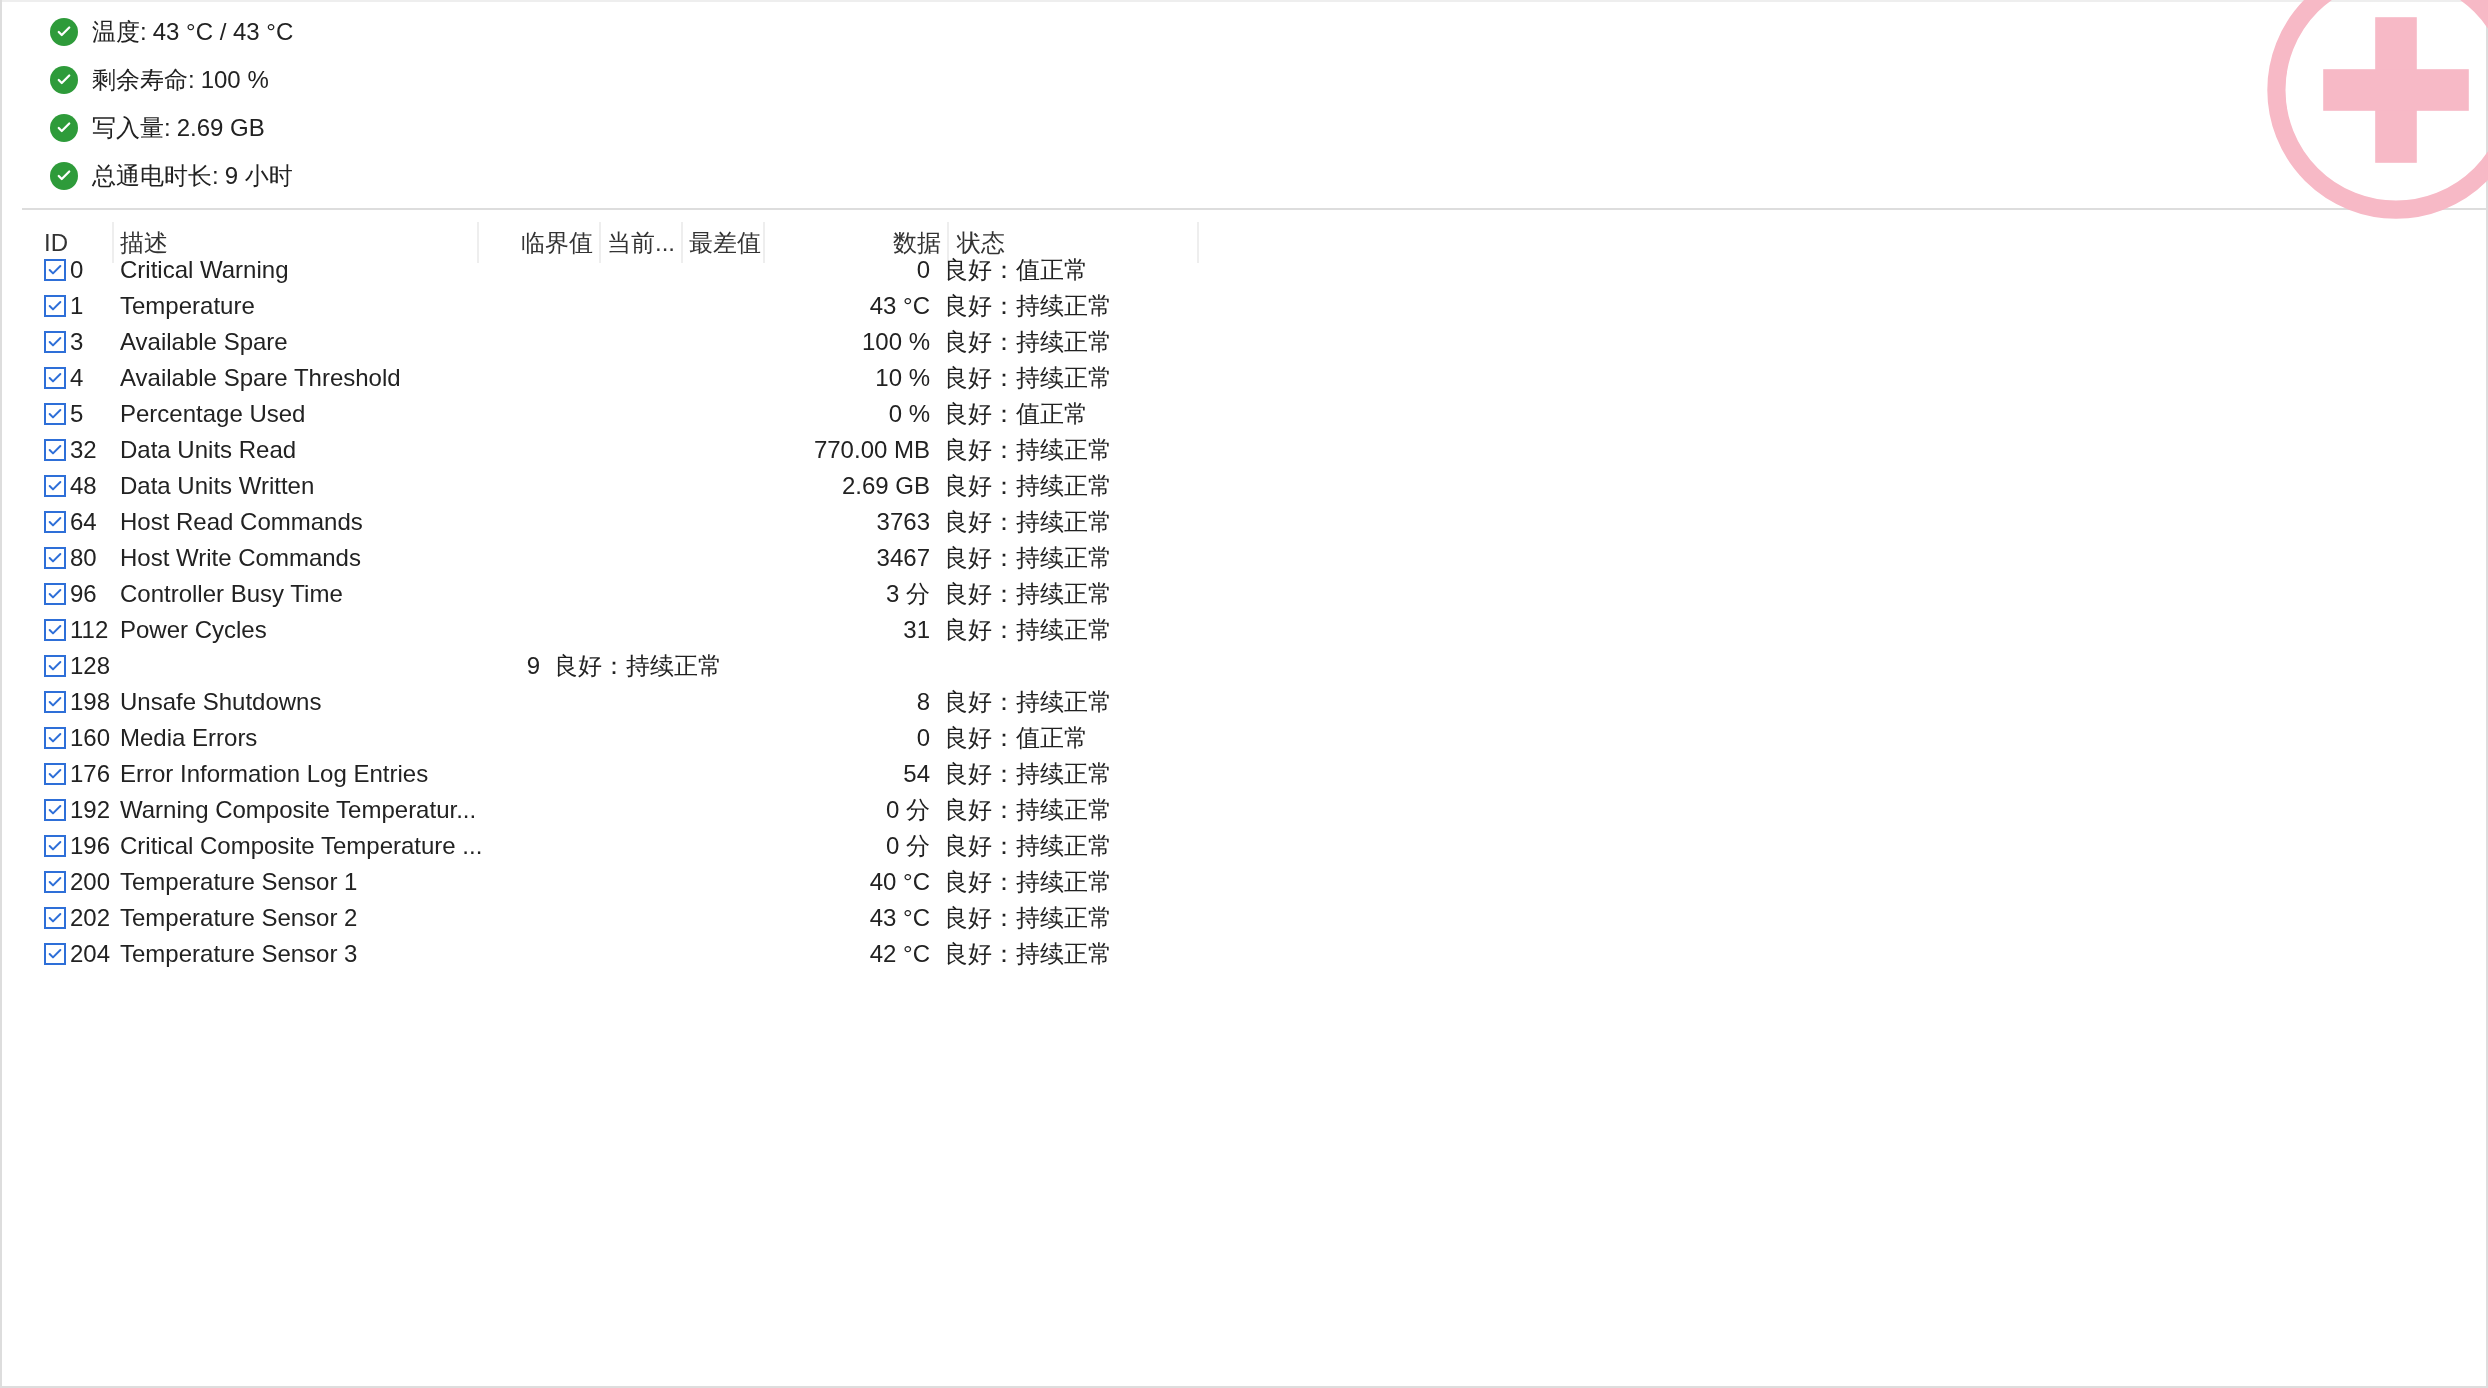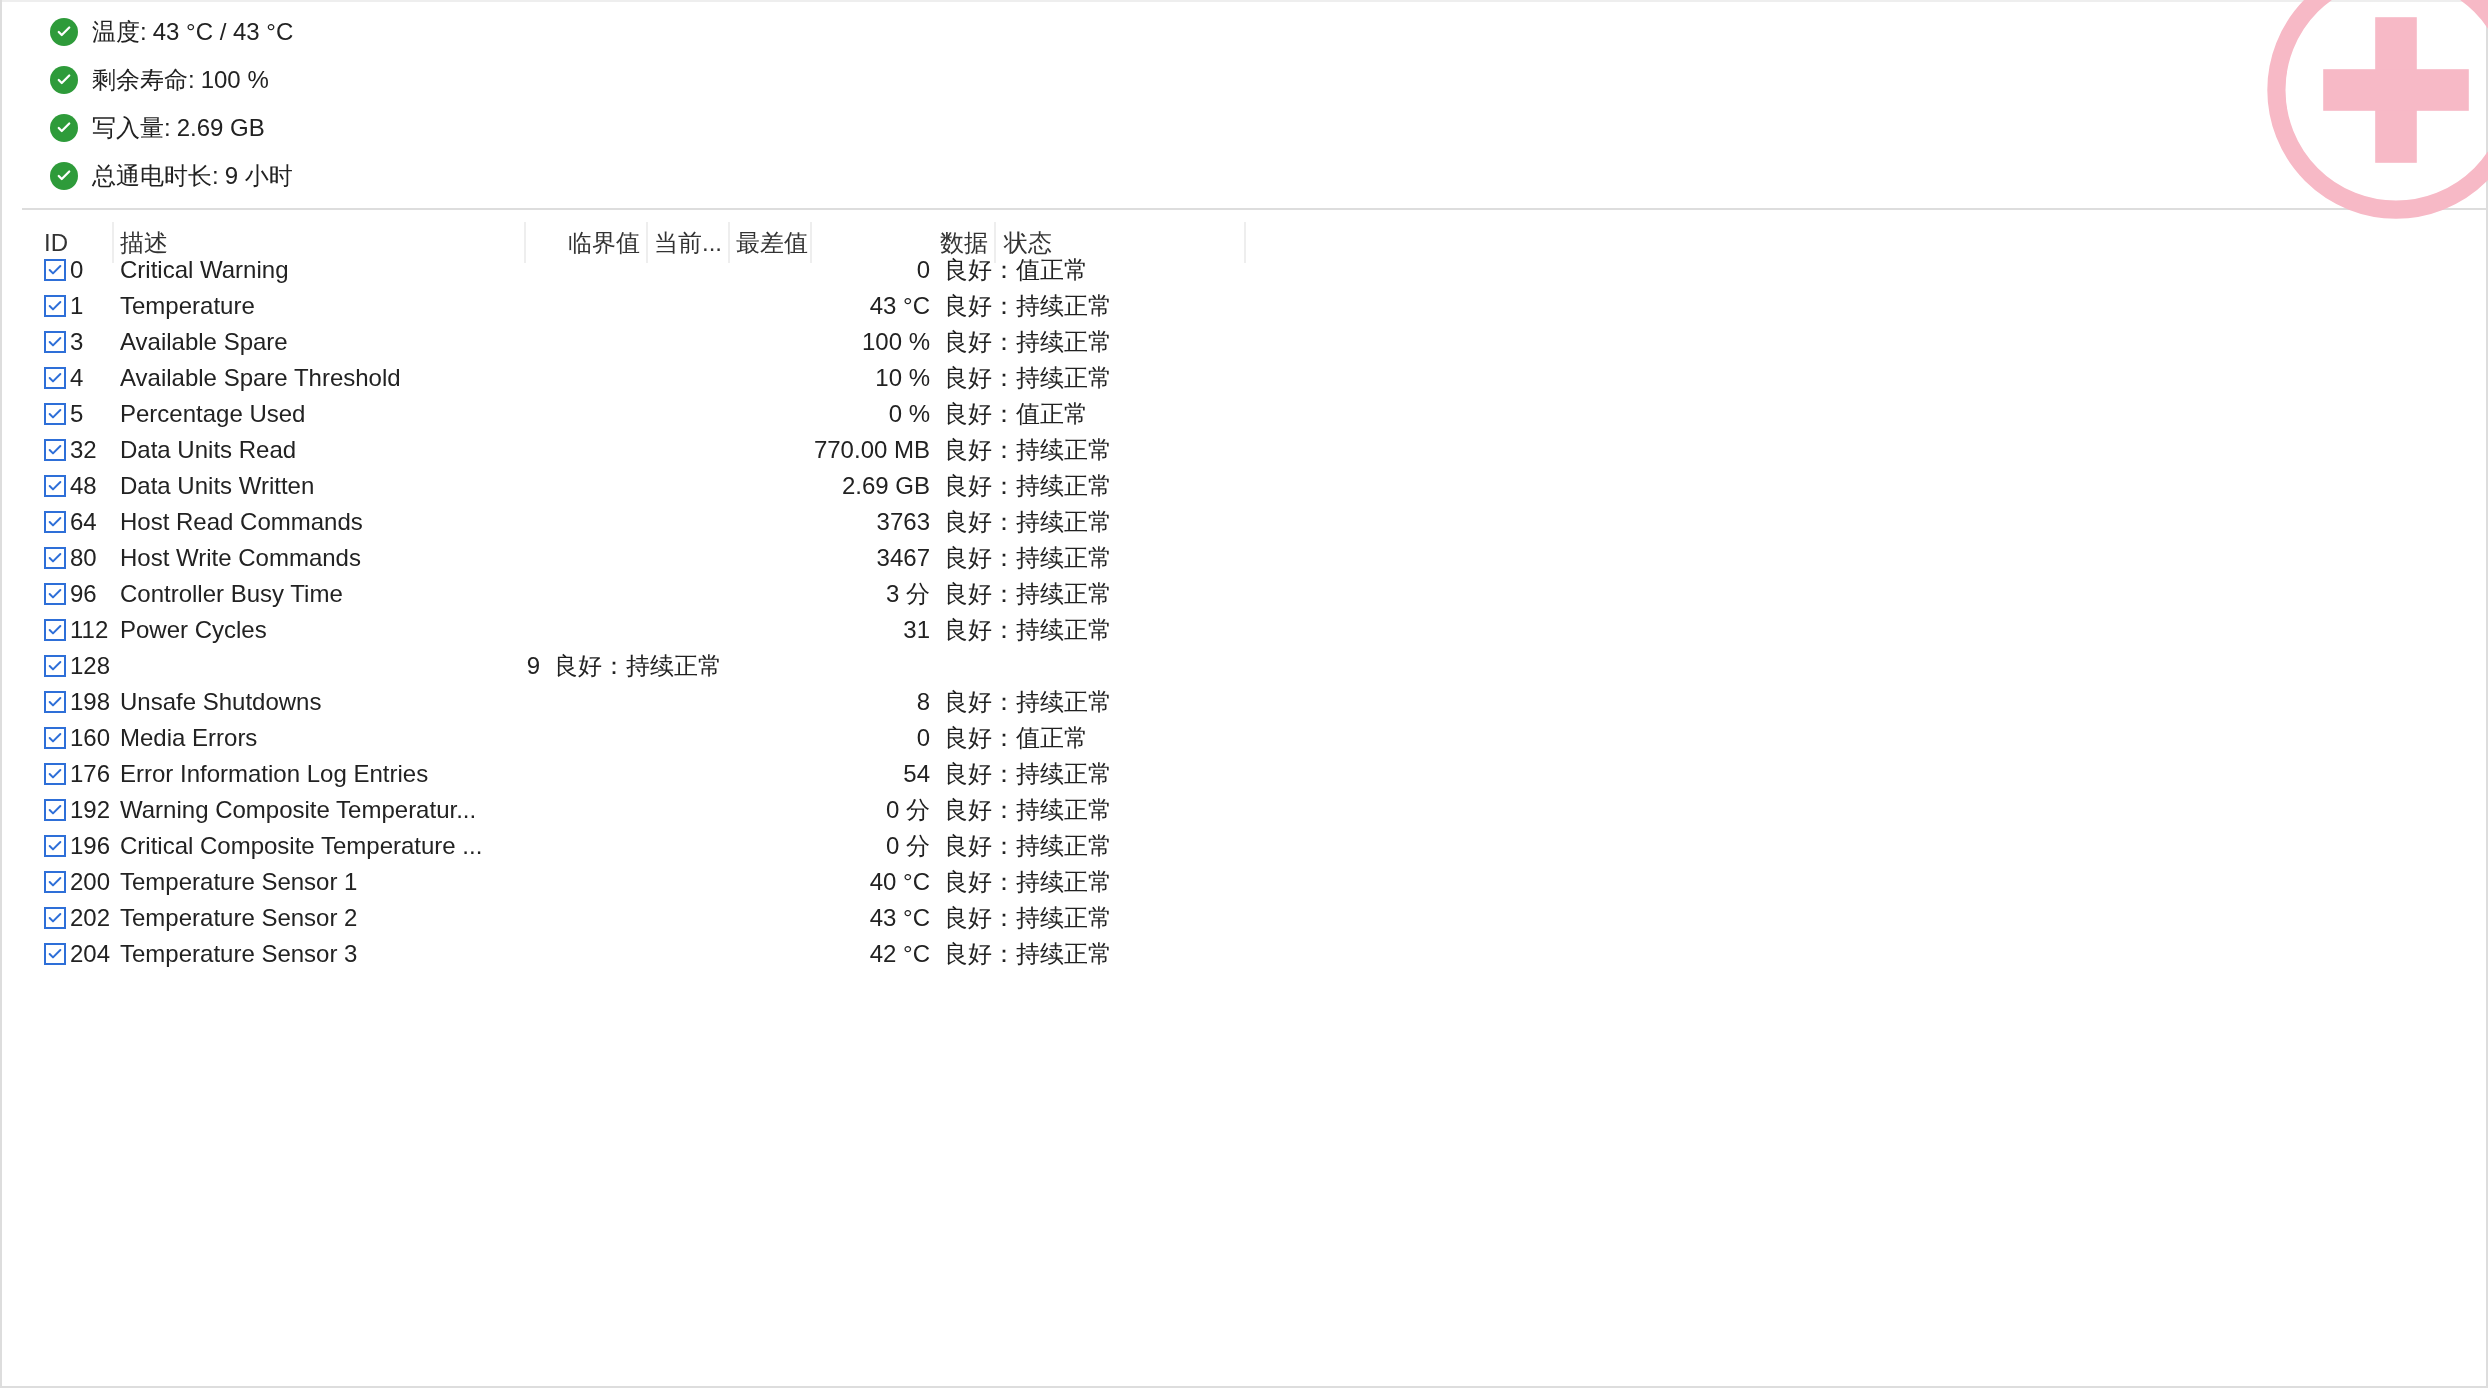--- a/index.html
+++ b/index.html
@@ -80,21 +80,21 @@
     border-right: 2px solid #eee;
     height: 100%;
     display: flex;
     align-items: center;
     padding: 0 6px 0 6px;
     white-space: nowrap;
     overflow: hidden;
     margin-top: 24px;
   }
   .col-id    { width: 92px; padding-left: 22px !important; }
-  .col-desc  { width: 412px; }
+  .col-desc  { width: 365px; }
   .col-thr   { width: 122px; justify-content: flex-end; }
   .col-cur   { width: 82px;  justify-content: flex-start; }
   .col-worst { width: 82px;  justify-content: flex-start; }
   .col-data  { width: 184px; justify-content: flex-end; }
   .col-stat  { width: 250px; padding-left: 8px !important; }
 
   .body-row {
     display: flex;
     align-items: center;
     height: 36px;

